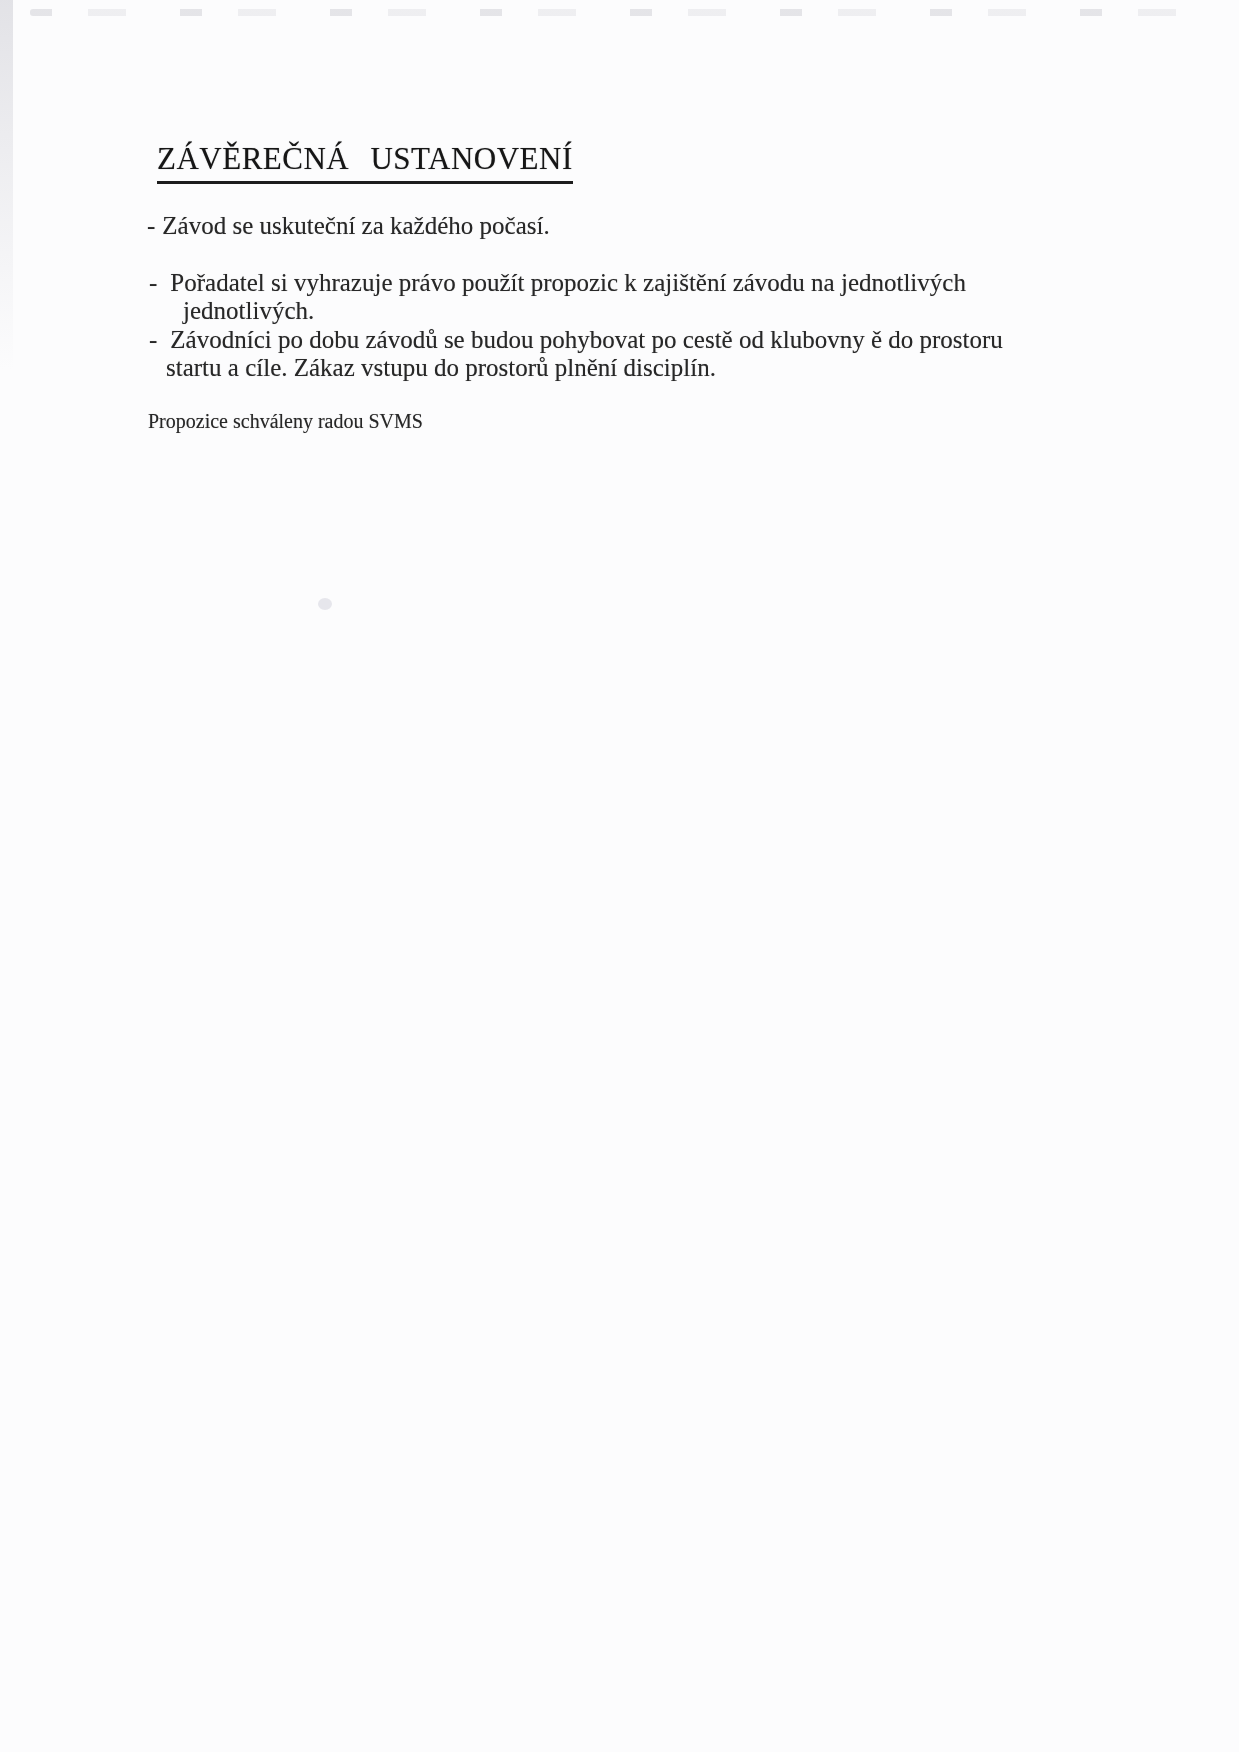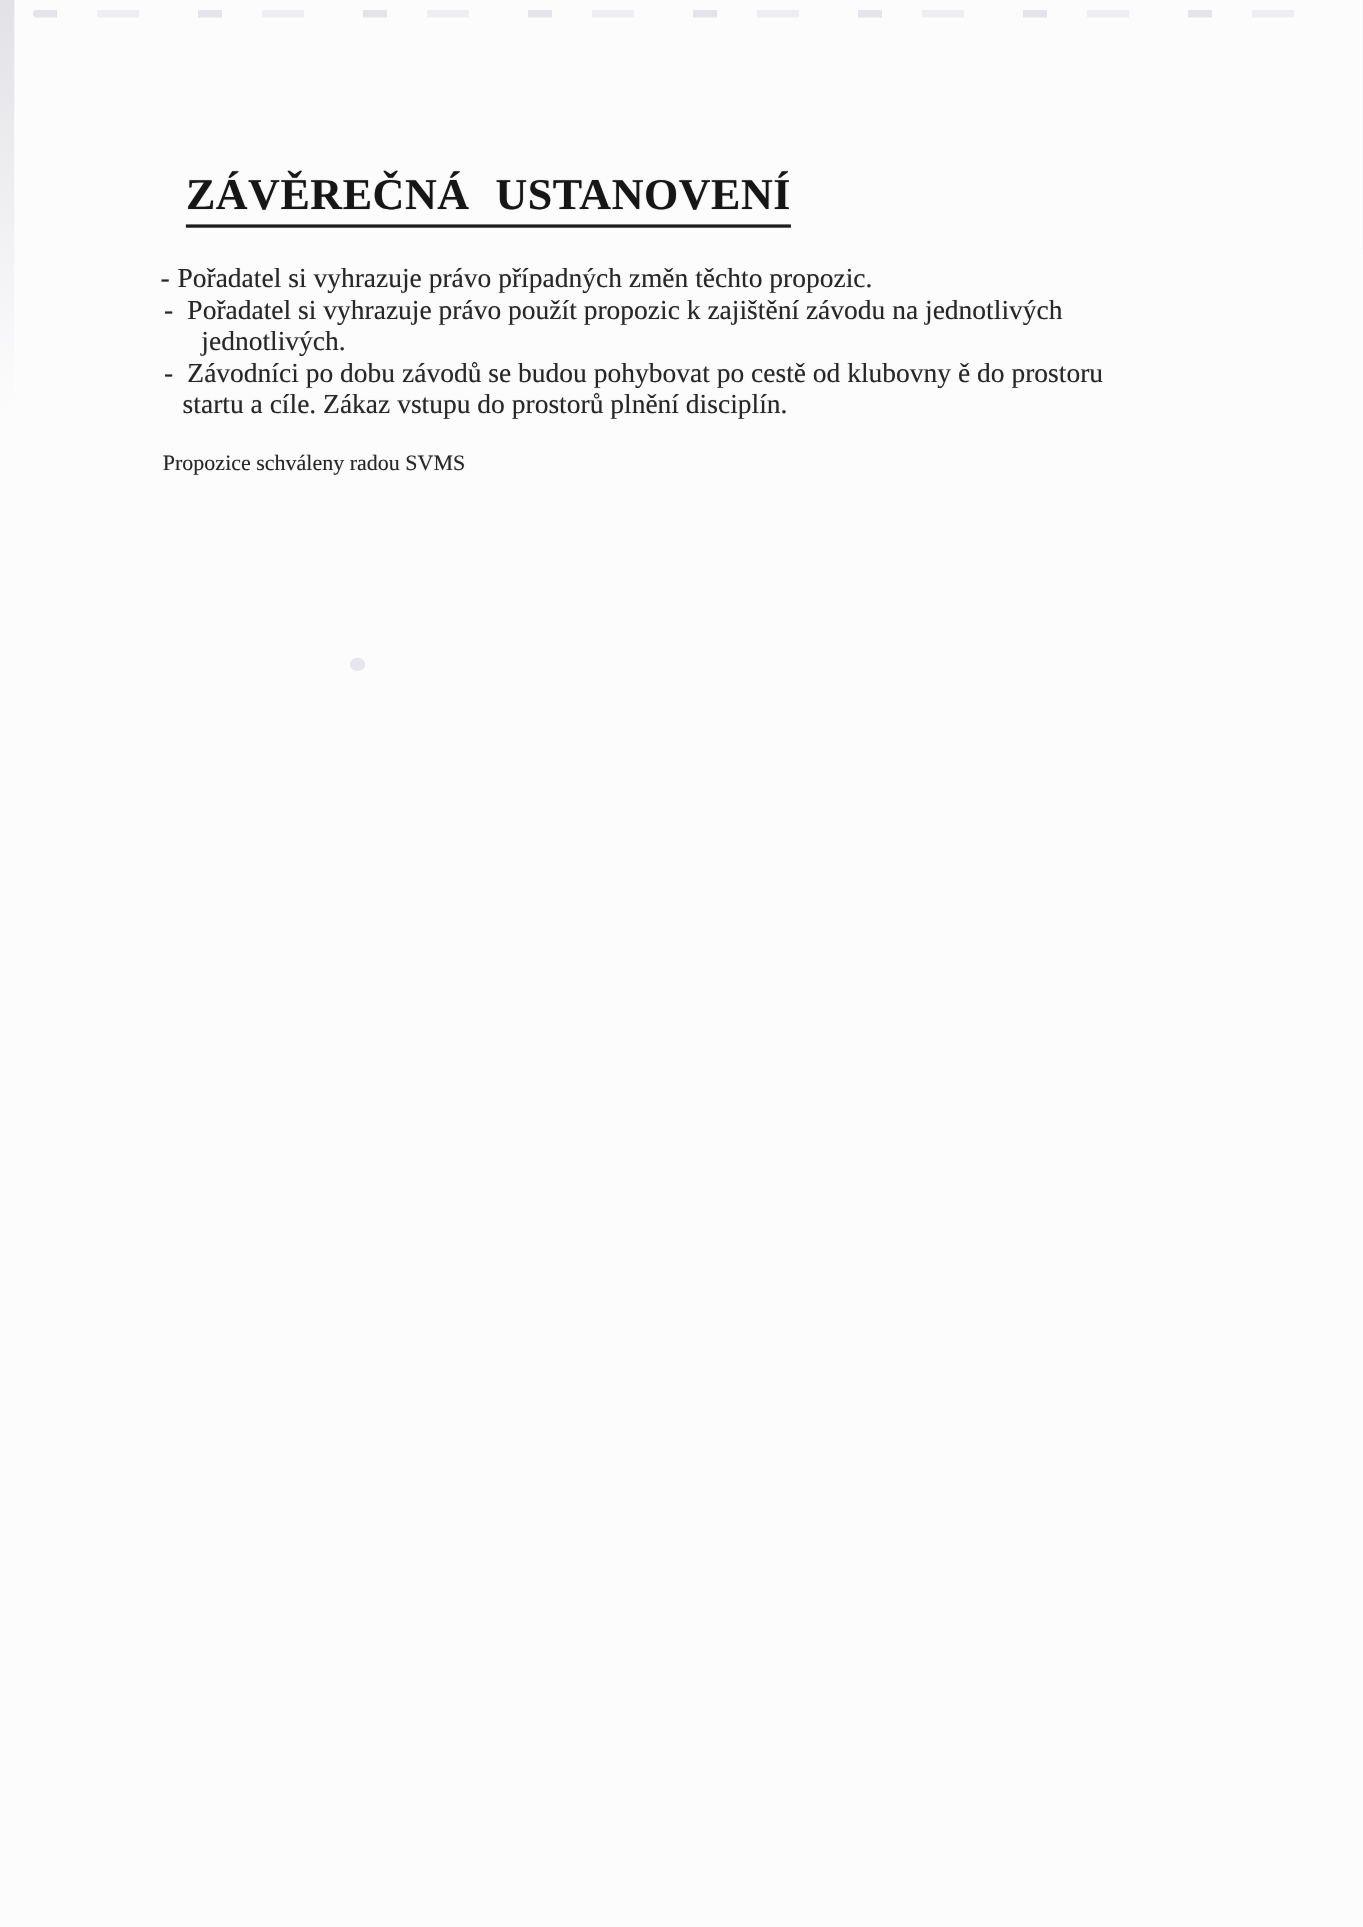--- a/index.html
+++ b/index.html
@@ -50,23 +50,23 @@
     width: 14px;
     height: 12px;
     border-radius: 50%;
     background: rgba(205,205,214,0.45);
   }
   
   .doc-title {
     position: absolute;
     left: 157px;
     top: 141px;
-    margin: 12px;
-    font-size: 40px;
-    font-weight: 700;
+    margin: 0;
+    font-size: 31px;
+    font-weight: 400;
     letter-spacing: 0.5px;
     word-spacing: 13px;
     color: #161616;
     border-bottom: 3px solid #1d1d1d;
     padding-bottom: 4px;
     white-space: nowrap;
     text-shadow: 0 0 1px rgba(20,20,20,0.45);
   }
   
   .line {
@@ -98,24 +98,24 @@
 <body>
 
 <div class="page">
 
   <div class="scan-top-dashes"></div>
   <div class="scan-left-strip"></div>
   <div class="scan-speck"></div>
 
   <h1 class="doc-title">ZÁVĚREČNÁ USTANOVENÍ</h1>
 
+  <p class="line" style="left:147px; top:212px">
+    <span class="dash gap-narrow">-</span><span>Závod se uskuteční za každého počasí.</span>
+  </p>
 
-  <p class="line" style="left:146px; top:240px">
-    <span class="dash gap-narrow">-</span><span>Pořadatel si vyhrazuje právo případných změn těchto propozic.</span>
-  </p>
 
   <p class="line" style="left:149px; top:269px">
     <span class="dash gap-wide">-</span><span>Pořadatel si vyhrazuje právo použít propozic k zajištění závodu na jednotlivých</span>
   </p>
   <p class="line" style="left:183px; top:297px">
     <span>jednotlivých.</span>
   </p>
 
   <p class="line" style="left:166px; top:354px">
     <span>startu a cíle. Zákaz vstupu do prostorů plnění disciplín.</span>

